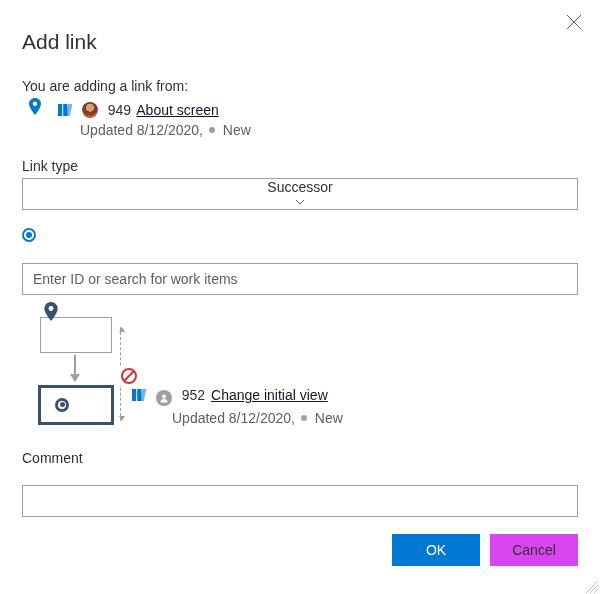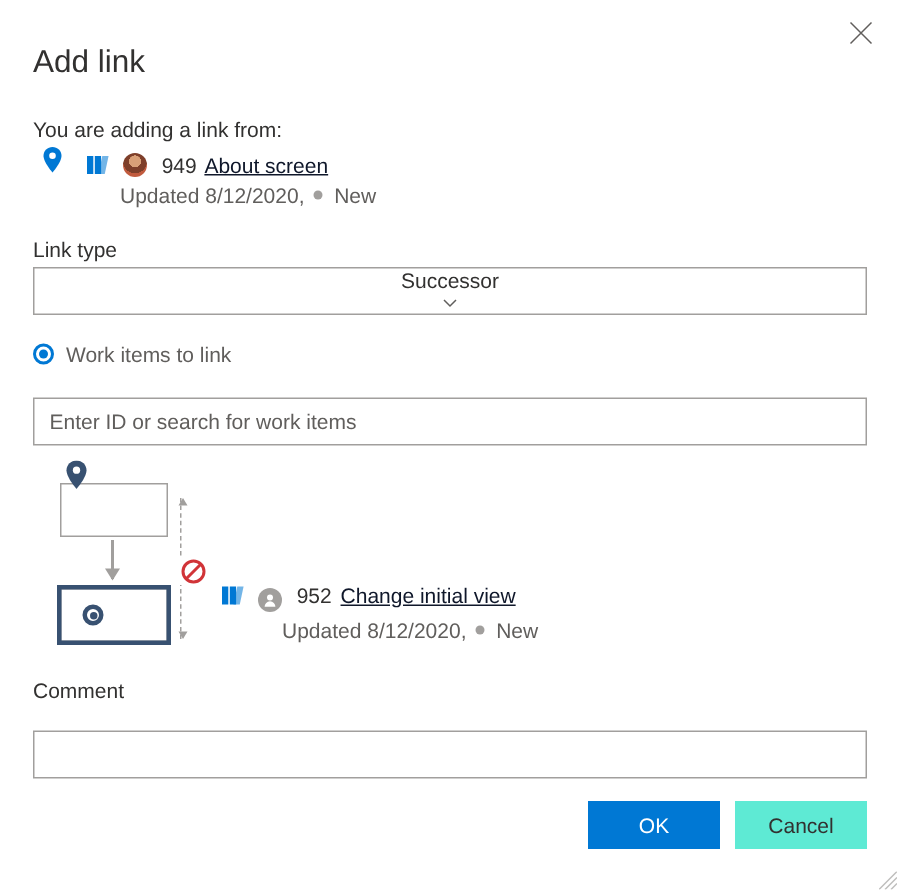--- a/index.html
+++ b/index.html
@@ -130,22 +130,22 @@
     font-size: 14px;
     color: #323130;
     outline: none;
     margin-top: 15px;
   }
   input.text-input::placeholder { color:#605e5c; }
   
   .diagram-zone {
     margin: 18px 0 12px 0;
     display:flex;
-    align-items:flex-end;
-    gap: 24px;
+    align-items:center;
+    gap: 8px;
   }
   .diagram {
     position: relative;
     width: 102px;
   }
   .node {
     width: 72px;
     height: 36px;
     border: 1px solid #a19f9d;
     background: #fff;
@@ -231,21 +231,21 @@
   .btn {
     min-width: 88px;
     height: 32px;
     border: none;
     font-family: inherit;
     font-size: 14px;
     cursor: pointer;
     padding: 0 16px;
   }
   .btn.primary { background:#0078d4; color:#fff; }
-  .btn.secondary { background:#5eead4; color:#323130; }
+  .btn.secondary { background:#d946ef; color:#323130; }
   .resize-grip {
     position:absolute;
     bottom:2px; right:2px;
     width:12px;height:12px;
     opacity:.4;
   }
 </style>
 </head>
 <body>
 
@@ -293,21 +293,20 @@
     <svg width="12" height="12" viewBox="0 0 12 12">
         <path d="M2 4 L6 8 L10 4" fill="none" stroke="currentColor" stroke-width="1"></path>
       </svg>
   </span>
 </div>
 
 <div class="wi-link-label">
   <span class="target-icon">
       <span class="inner"></span>
     </span>
-  <span>Work items to link</span>
 </div>
 <input class="text-input" type="text" placeholder="Enter ID or search for work items" style="">
 
 <div class="diagram-zone">
   <div class="diagram">
     <div class="node">
       <span class="pin-on-node">
         <svg width="16" height="20" viewBox="0 0 14 18">
             <path d="M7 0C3.7 0 1 2.6 1 5.8c0 4.4 6 11.2 6 11.2s6-6.8 6-11.2C13 2.6 10.3 0 7 0z" fill="#385171"></path>
             <circle cx="7" cy="5.8" r="2.2" fill="#fff"></circle>

